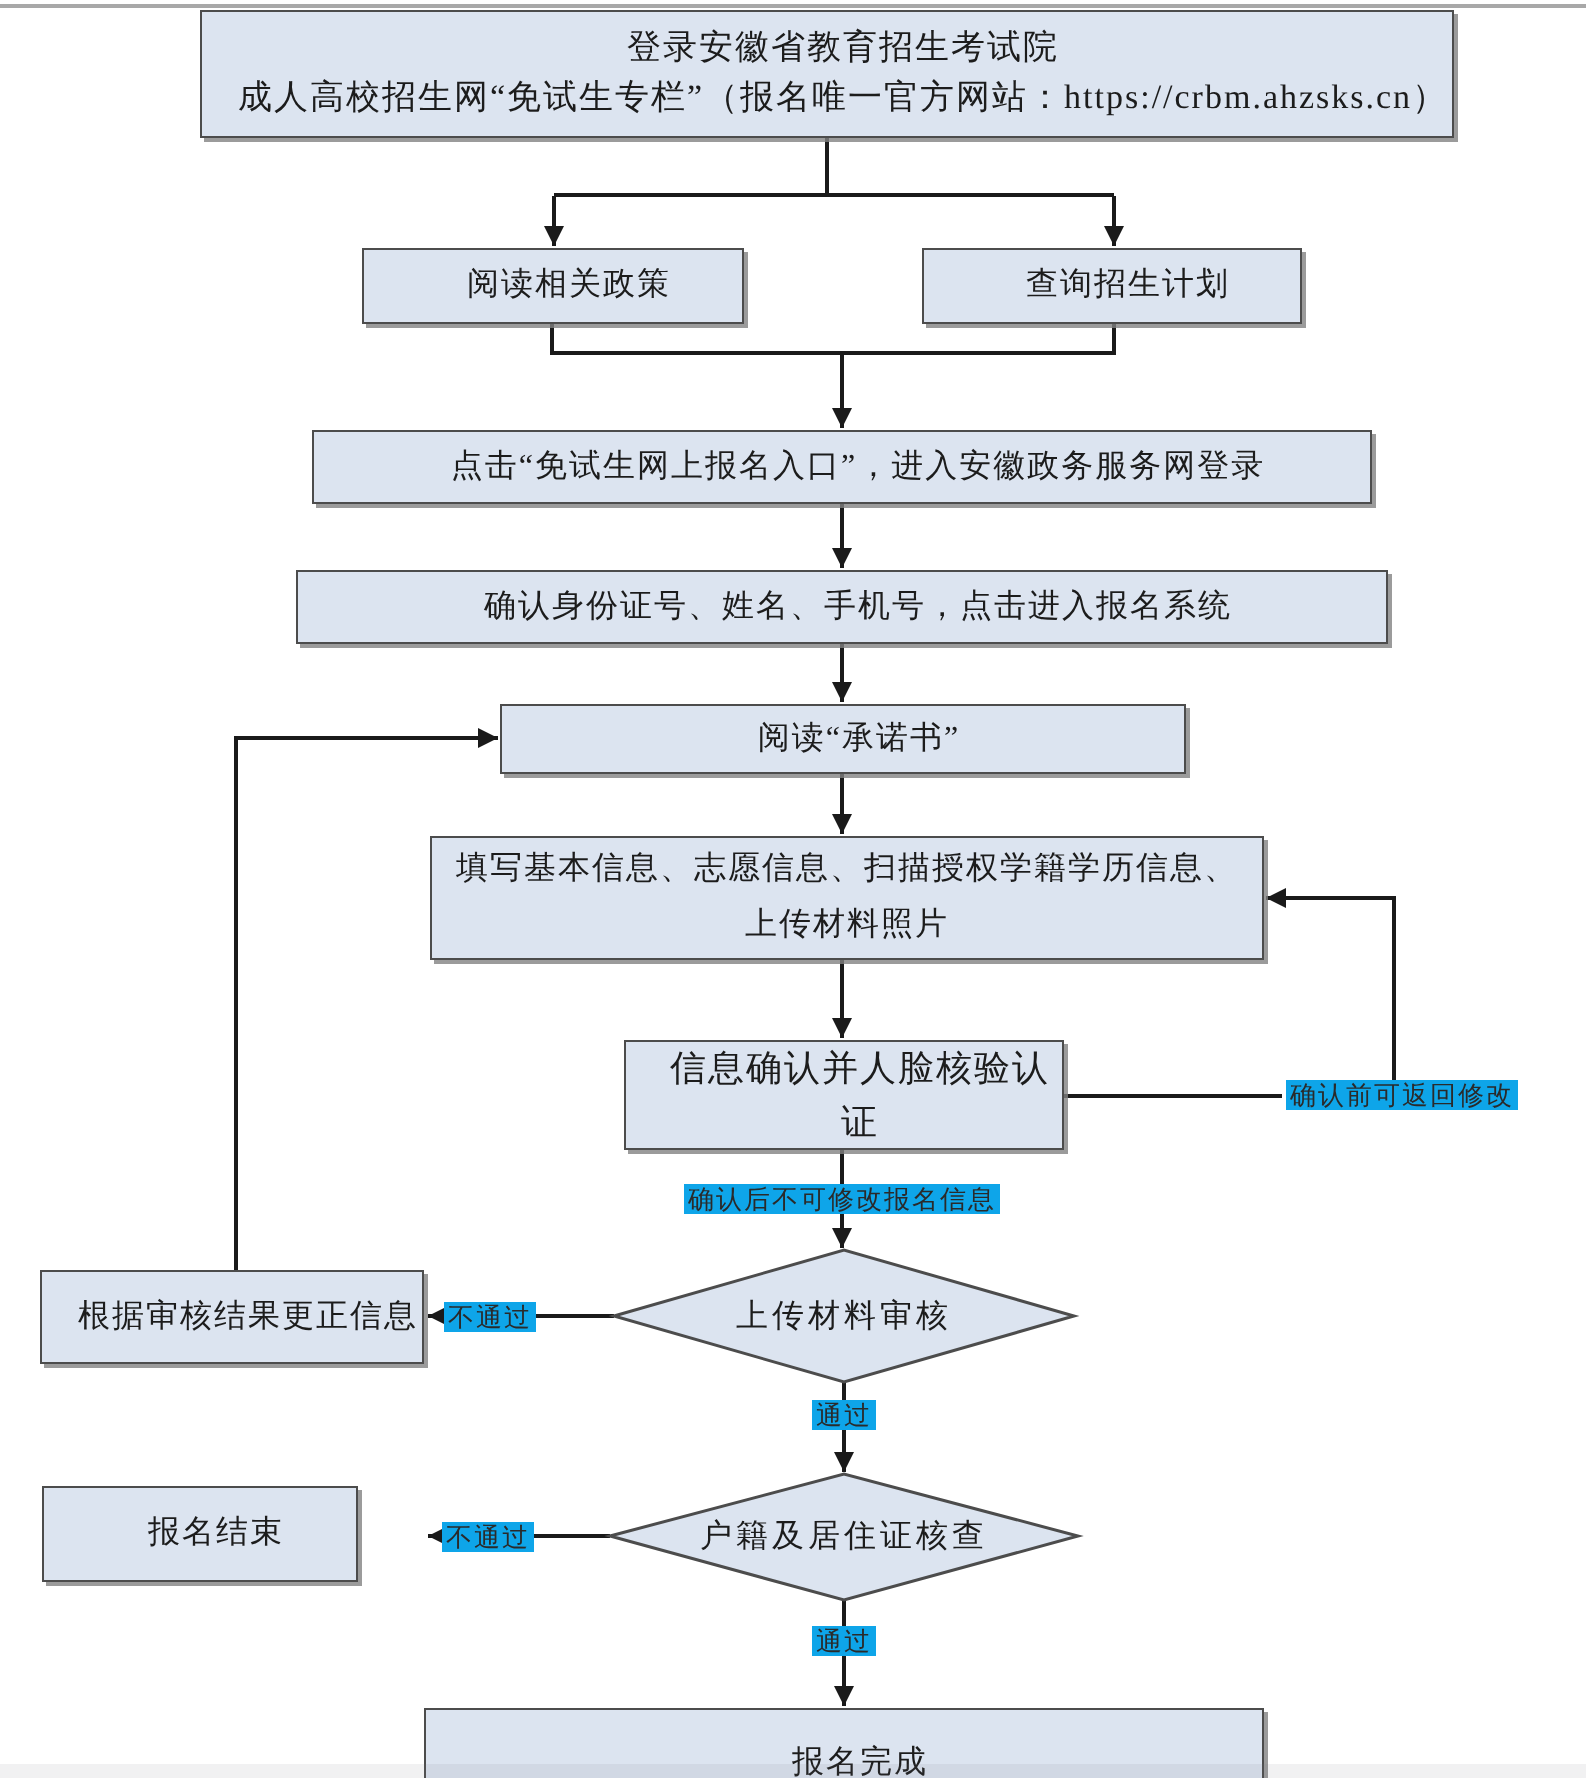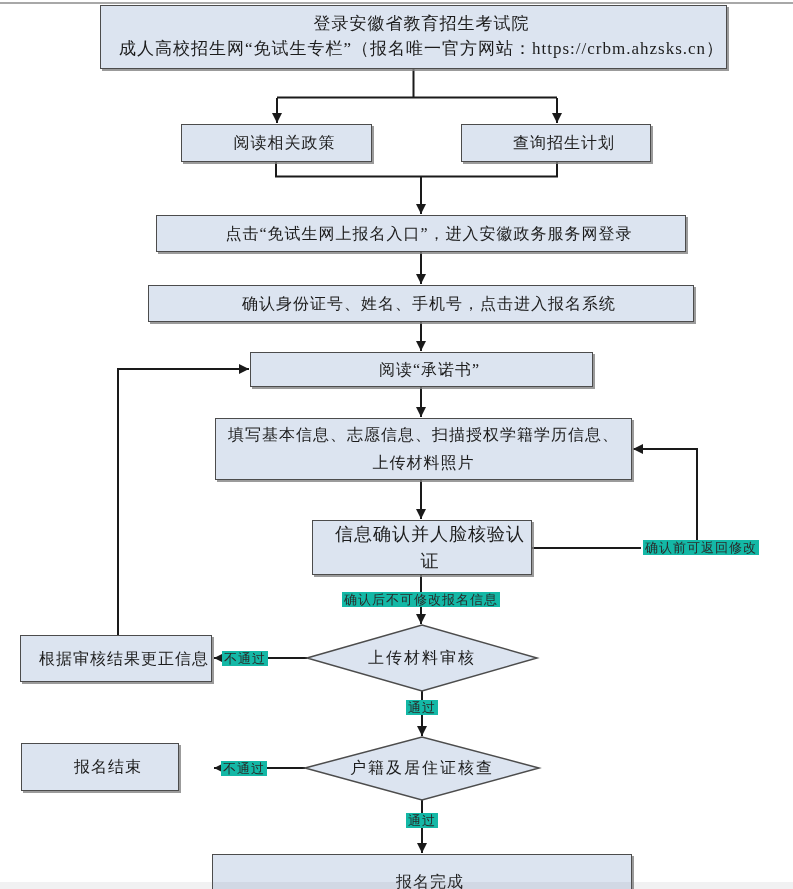--- a/index.html
+++ b/index.html
@@ -17,21 +17,21 @@
     display:flex;align-items:center;justify-content:center;
     text-align:center;font-size:16px;letter-spacing:1px;line-height:1.45;padding-left:16px;
   }
   .node.two-line{flex-direction:column;}
   .diamond-label{
     position:absolute;z-index:6;display:flex;align-items:center;justify-content:center;
     text-align:center;font-size:16px;letter-spacing:2px;background:transparent;
   }
   .edge-label{
     position:absolute;z-index:10;font-size:13px;letter-spacing:1px;color:#2a2a2a;
-    background:#14b8a6;padding:0 2px;white-space:nowrap;line-height:15px;
+    background:#0ea5e9;padding:0 2px;white-space:nowrap;line-height:15px;
   }
   .edge-label.centered{transform:translateX(-50%);}
 </style>
 </head>
 <body>
 
 <div id="screen">
 
   <div class="hairline"></div>
 

